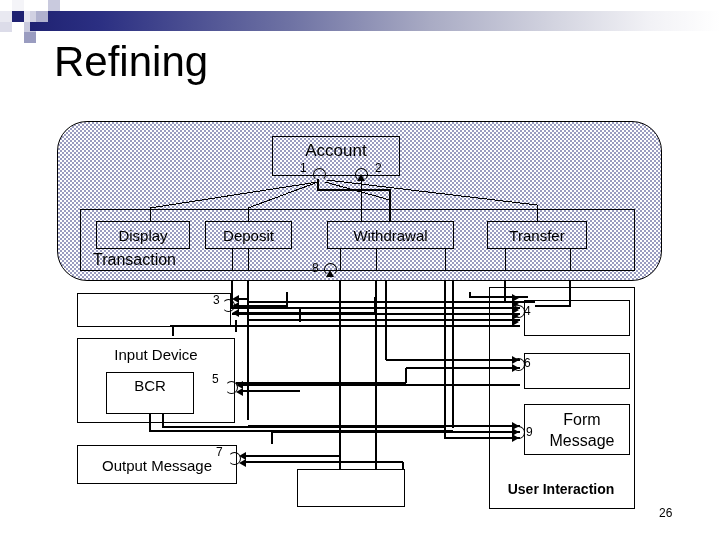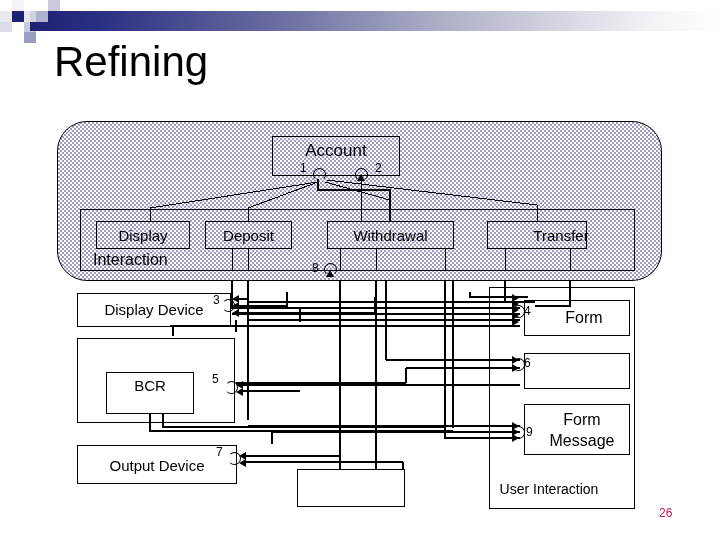--- a/index.html
+++ b/index.html
@@ -120,21 +120,21 @@
     width: 0; height: 0;
     border-left: 4px solid transparent;
     border-right: 4px solid transparent;
     border-bottom: 7px solid #000;
   }
 
   #pagenum {
     position: absolute;
     left: 659px; top: 506px;
     font-size: 12px;
-    color: #be185d;
+    color: #000000;
   }
 
   svg.ov { position:absolute; left:0; top:0; width:720px; height:540px; overflow:visible; }
 </style>
 </head>
 <body>
 
 <div id="deco">
   <div class="sq" style="left:0px;  top:0px;  width:12px; height:11px; background:#ffffff;"></div>
   <div class="sq" style="left:12px; top:0px;  width:12px; height:11px; background:#f4f4f8;"></div>
@@ -157,52 +157,51 @@
 <div id="title">Refining</div>
 
 <div id="diagram">
 
   <div id="pkg-account"></div>
 
   <div class="box" style="left:272px; top:136px; width:128px; height:40px;"></div>
   <div class="lbl c" style="left:272px; top:142px; width:128px; font-size:17px;">Account</div>
 
   <div class="box" style="left:80px; top:209px; width:555px; height:62px;"></div>
-  <div class="lbl" style="left:93px; top:251px; font-size:16px;">Interaction</div>
+  <div class="lbl" style="left:93px; top:251px; font-size:16px;">Transaction</div>
 
   <div class="box" style="left:96px; top:221px; width:94px; height:28px;"></div>
   <div class="lbl c" style="left:96px; top:227px; width:94px;">Display</div>
 
   <div class="box" style="left:205px; top:221px; width:87px; height:28px;"></div>
   <div class="lbl c" style="left:205px; top:227px; width:87px;">Deposit</div>
 
   <div class="box" style="left:327px; top:221px; width:127px; height:28px;"></div>
   <div class="lbl c" style="left:327px; top:227px; width:127px;">Withdrawal</div>
 
   <div class="box" style="left:487px; top:221px; width:100px; height:28px;"></div>
-  <div class="lbl c" style="left:487px; top:227px; width:100px;padding-left:24px;">Transfer</div>
+  <div class="lbl c" style="left:487px; top:227px; width:100px;">Transfer</div>
 
   <div class="box white" style="left:77px; top:293px; width:154px; height:34px;"></div>
-  <div class="lbl c" style="left:77px; top:301px; width:154px; font-size:15px;">Display Device</div>
 
   <div class="box white" style="left:77px; top:338px; width:158px; height:85px;"></div>
+  <div class="lbl c" style="left:77px; top:346px; width:158px; font-size:15px;">Input Device</div>
 
   <div class="box white" style="left:106px; top:372px; width:88px; height:42px;"></div>
   <div class="lbl c" style="left:106px; top:377px; width:88px; font-size:15px;">BCR</div>
 
   <div class="box white" style="left:77px; top:445px; width:160px; height:39px;"></div>
-  <div class="lbl c" style="left:77px; top:457px; width:160px; font-size:15px;">Output Device</div>
+  <div class="lbl c" style="left:77px; top:457px; width:160px; font-size:15px;">Output Message</div>
 
   <div class="box white" style="left:297px; top:469px; width:108px; height:38px;"></div>
 
   <div class="box white" style="left:489px; top:287px; width:146px; height:222px;"></div>
-  <div class="lbl c" style="left:476px; top:481px; width:146px; font-size:14px;">User Interaction</div>
+  <div class="lbl c" style="left:488px; top:481px; width:146px; font-size:14px;font-weight:bold;">User Interaction</div>
 
   <div class="box white" style="left:524px; top:300px; width:106px; height:36px;"></div>
-  <div class="lbl c" style="left:538px; top:309px; width:92px; font-size:16px;">Form</div>
 
   <div class="box white" style="left:524px; top:353px; width:106px; height:36px;"></div>
 
   <div class="box white" style="left:524px; top:404px; width:106px; height:51px;"></div>
   <div class="lbl c" style="left:534px; top:409px; width:96px; font-size:16px; line-height:21px; white-space:normal;">Form Message</div>
 
   <svg class="ov" xmlns="http://www.w3.org/2000/svg">
     <g stroke="#000" stroke-width="1" fill="none" shape-rendering="crispEdges">
 
       <path d="M150 221 L150 208 L318 182"></path>

